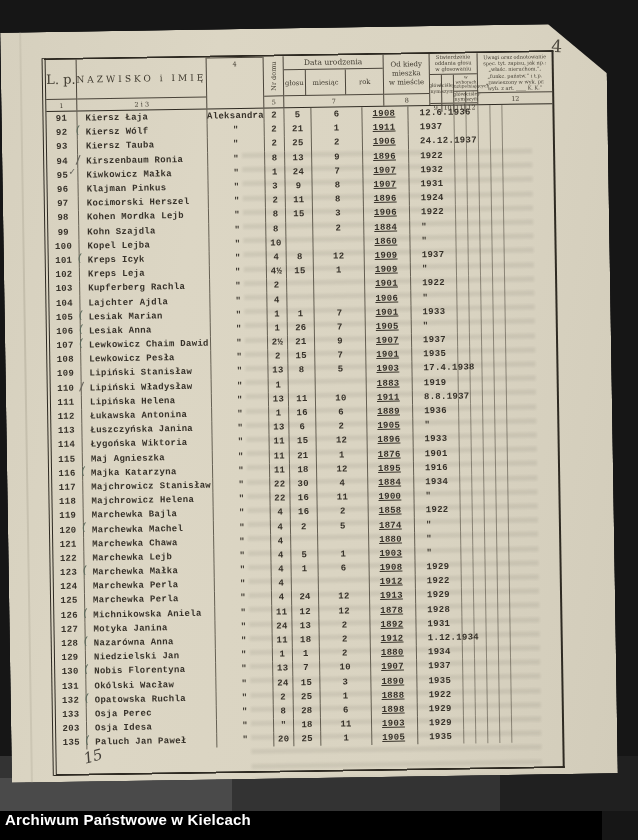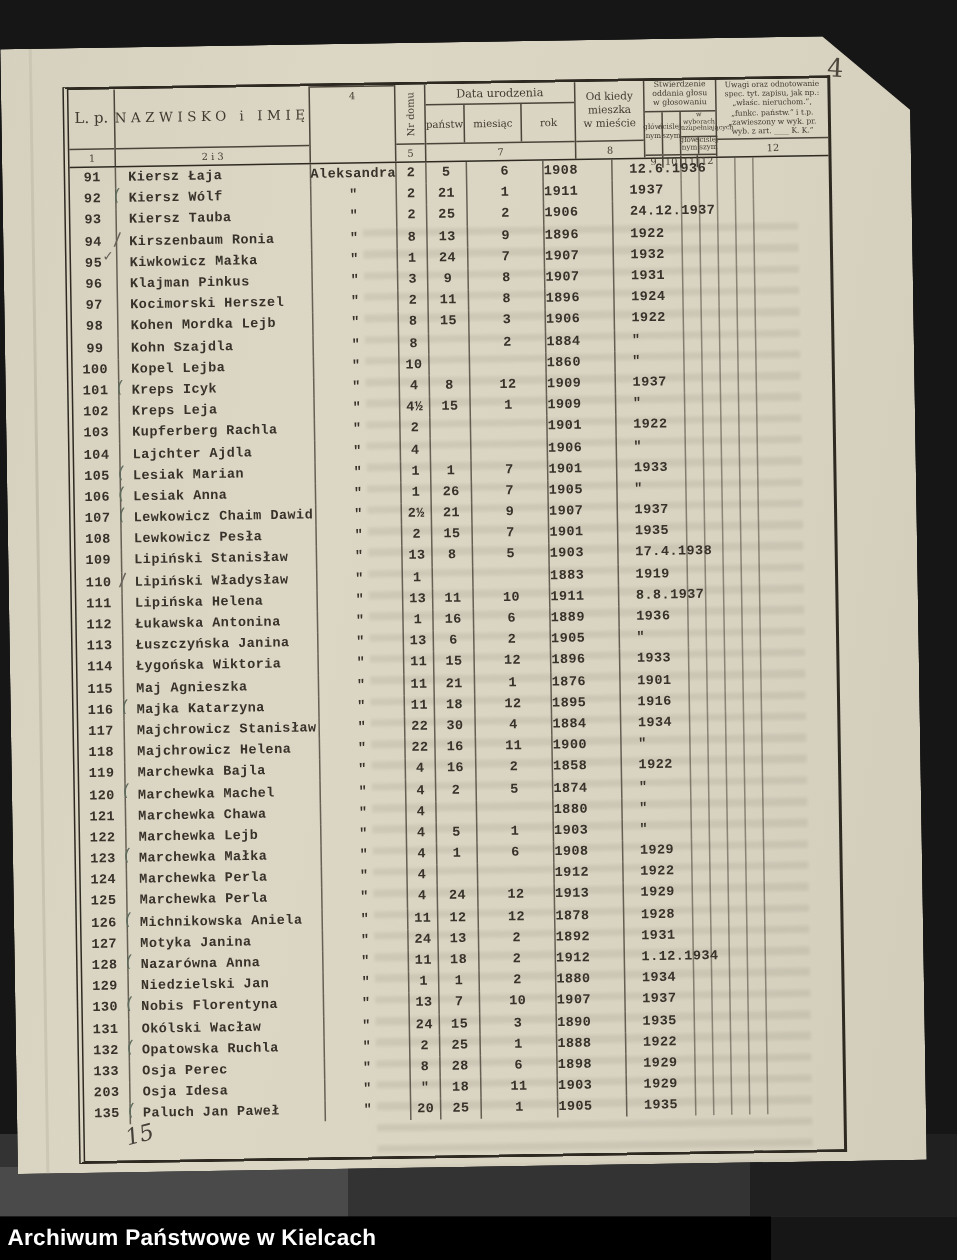--- a/index.html
+++ b/index.html
@@ -32,21 +32,21 @@
        color:#403b30;}
   .hdr{display:flex;height:52px;border-bottom:1.5px solid #2e2a22;box-sizing:border-box;}
   .hcol{display:flex;flex-direction:column;border-right:1px solid #4a443a;box-sizing:border-box;}
   .hcol:last-child{border-right:none;}
   .hc{flex:1;display:flex;align-items:center;justify-content:center;text-align:center;}
   .colnum{height:11px;border-top:1px solid #4a443a;font-size:6.5px;display:flex;
           align-items:center;justify-content:center;}
   .w-lp{width:31px}.w-name{width:130px}.w-street{width:57px}.w-house{width:20px}
   .w-day{width:27px}.w-mon{width:51px}.w-year{width:46px}.w-since{width:46px}
   .w-v{width:12px}.w-rem{flex:1}
-  .h-lp{font-size:10px}
+  .h-lp{font-size:13px}
   .h-name{font-size:9px;letter-spacing:3px;white-space:nowrap}
   .h-street{font-size:7.5px}
   .h-house{font-size:6.5px;writing-mode:vertical-rl;transform:rotate(180deg);margin:0 auto;}
   .birth-title{height:13px;border-bottom:1px solid #4a443a;font-size:7.5px;
                display:flex;align-items:center;justify-content:center;}
   .birth-subs{flex:1;display:flex;}
   .birth-subs .bs{display:flex;align-items:center;justify-content:center;
                   font-size:6.8px;border-right:1px solid #4a443a;box-sizing:border-box;}
   .birth-subs .bs:last-child{border-right:none;}
   .h-since{font-size:7px;white-space:pre-line;line-height:1.25;}
@@ -74,31 +74,31 @@
         font-size:9px;font-weight:bold;color:#37322a;letter-spacing:.3px;}
   .tc{height:100%;display:flex;align-items:center;box-sizing:border-box;
       border-right:1px solid rgba(62,56,46,.75);overflow:visible;white-space:nowrap;}
   .tc:last-child{border-right:none;}
   .c-lp{justify-content:center;}
   .c-name{padding-left:8px;position:relative;}
   .c-street{justify-content:center;}
   .c-house{justify-content:center;}
   .c-day{justify-content:center;}
   .c-mon{justify-content:center;}
-  .c-year{}
+  .c-year{padding-left:10px;text-decoration:underline;}
   .c-since{padding-left:11px;border-right:1px solid rgba(62,56,46,.55);z-index:2;}
   .c-v{border-right:1px solid rgba(62,56,46,.5);}
   .mark{position:absolute;left:-2px;top:-2px;color:#5d6b5d;font-weight:normal;
         font-family:"DejaVu Sans",sans-serif;}
   .mark-hook{font-size:11px;transform:rotate(8deg);}
   .mark-slash{font-size:12px;transform:rotate(6deg);color:#66625a;}
   .mark-check{font-size:9px;left:-10px;color:#66625a;}
 
-  .wm-bar{position:absolute;left:0;bottom:0;width:514px;height:29px;background:#000;
-          display:flex;align-items:center;}
+  .wm-bar{position:absolute;left:0;bottom:0;width:602px;height:29px;background:#000;
+          display:flex;align-items:flex-start;}
   .wm-text{color:#fff;font-family:"Liberation Sans","DejaVu Sans",sans-serif;
            font-weight:bold;font-size:15px;padding-left:5px;letter-spacing:.2px;}
 </style>
 </head>
 <body>
 
 <div class="scene">
   <div class="band">
     <div class="band-left"></div>
     <div class="band-right"></div>
@@ -126,21 +126,21 @@
         </div>
         <div class="hcol w-house">
           <div class="hc">
               <span class="h-house">Nr domu</span>
             </div>
           <div class="colnum">5</div>
         </div>
         <div class="hcol" style="width:100px">
           <div class="birth-title">Data urodzenia</div>
           <div class="birth-subs">
-            <div class="bs w-day">państw</div>
+            <div class="bs w-day">głosu</div>
             <div class="bs w-mon">miesiąc</div>
             <div class="bs w-year">rok</div>
           </div>
           <div class="colnum">7</div>
         </div>
         <div class="hcol w-since">
           <div class="hc h-since">Od kiedy
 mieszka
 w mieście</div>
           <div class="colnum">8</div>

